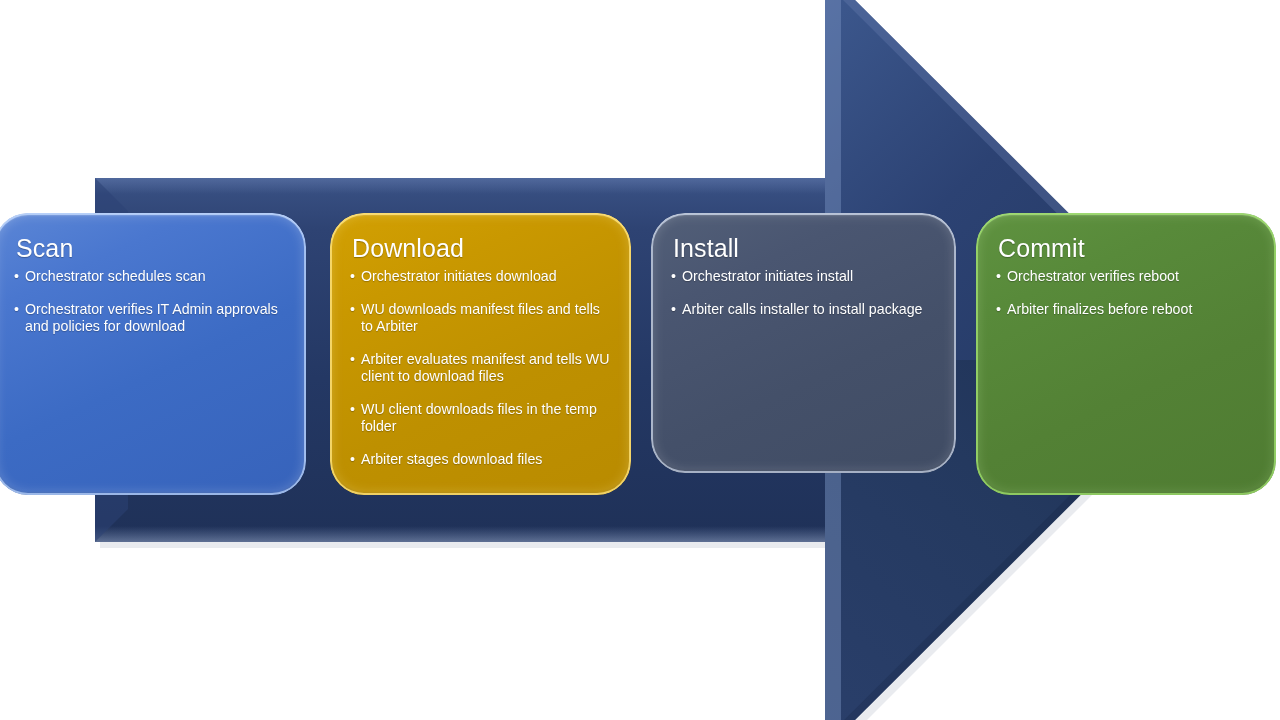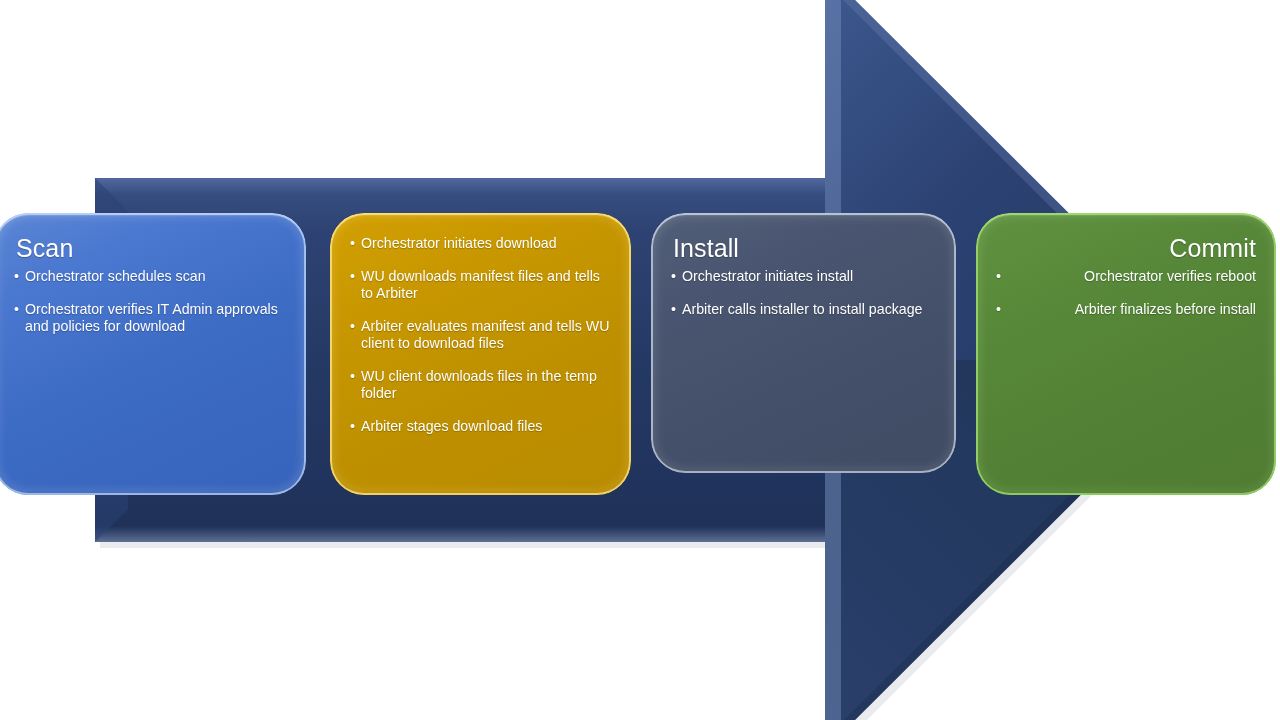--- a/index.html
+++ b/index.html
@@ -65,21 +65,21 @@
     background:linear-gradient(155deg,#d2a003 0%,#c99800 25%,#be9000 60%,#b98b00 100%);
     box-shadow:inset 0 2px 2px rgba(255,255,255,.35),
                inset 0 -2px 3px rgba(0,0,0,.18);
   }
   #box-install{left:651px;top:213px;width:305px;height:260px;}
   #box-install .phase-inner{
     background:linear-gradient(155deg,#525f78 0%,#4a5671 25%,#445069 60%,#404c64 100%);
     box-shadow:inset 0 2px 2px rgba(255,255,255,.30),
                inset 0 -2px 3px rgba(0,0,0,.22);
   }
-  #box-commit{left:976px;top:213px;width:300px;height:282px;text-align:right;}
+  #box-commit{left:976px;top:213px;width:300px;height:282px;}
   #box-commit .phase-inner{
     background:linear-gradient(155deg,#5f9240 0%,#588a3a 25%,#538135 60%,#4f7c32 100%);
     box-shadow:inset 0 2px 2px rgba(255,255,255,.35),
                inset 0 -2px 3px rgba(0,0,0,.18);
   }
 
   
   .rim{
     position:absolute;left:0;top:0;right:0;bottom:0;
     border-radius:34px;
@@ -154,20 +154,21 @@
       <ul class="bullets">
         <li><span class="bdot">•</span><span>Orchestrator schedules scan</span></li>
         <li><span class="bdot">•</span><span>Orchestrator verifies IT Admin approvals and policies for download</span></li>
       </ul>
     </div>
     <div class="rim"></div>
   </div>
 
   <div class="phase-box" id="box-download">
     <div class="phase-inner">
+      <div class="phase-title">Download</div>
       <ul class="bullets">
         <li><span class="bdot">•</span><span>Orchestrator initiates download</span></li>
         <li><span class="bdot">•</span><span>WU  downloads manifest files and tells to Arbiter</span></li>
         <li><span class="bdot">•</span><span>Arbiter evaluates manifest and tells WU client to download files</span></li>
         <li><span class="bdot">•</span><span>WU  client downloads files in the temp folder</span></li>
         <li><span class="bdot">•</span><span>Arbiter stages download files</span></li>
       </ul>
     </div>
     <div class="rim"></div>
   </div>
@@ -181,19 +182,19 @@
       </ul>
     </div>
     <div class="rim"></div>
   </div>
 
   <div class="phase-box" id="box-commit">
     <div class="phase-inner">
       <div class="phase-title">Commit</div>
       <ul class="bullets">
         <li><span class="bdot">•</span><span>Orchestrator verifies reboot</span></li>
-        <li><span class="bdot">•</span><span>Arbiter finalizes before install</span></li>
+        <li><span class="bdot">•</span><span>Arbiter finalizes before reboot</span></li>
       </ul>
     </div>
     <div class="rim"></div>
   </div>
 
 </div>
 
 </body></html>

